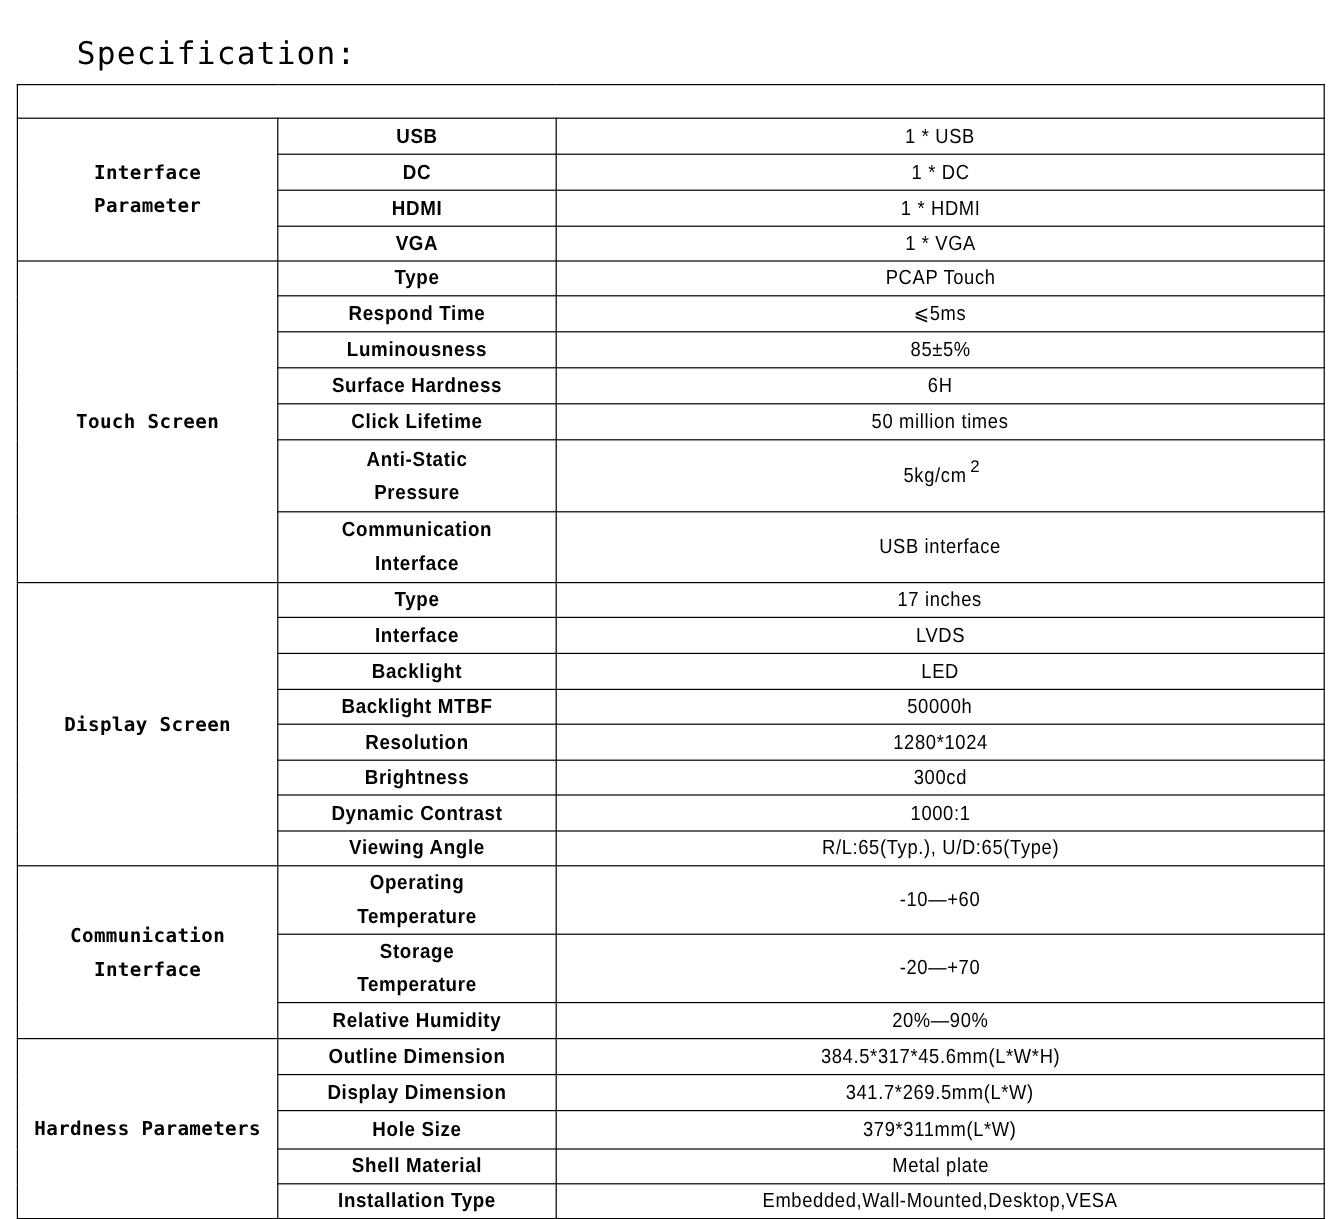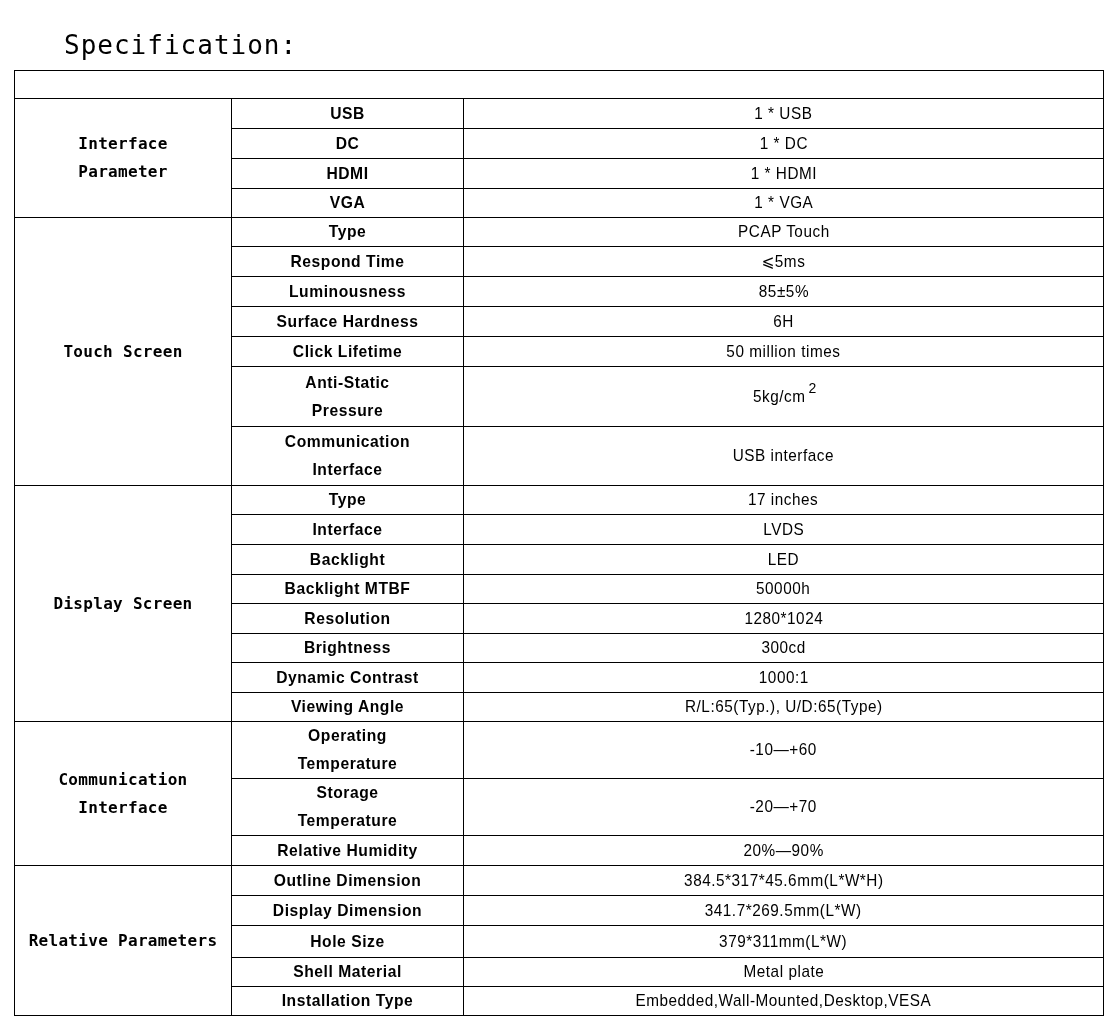--- a/index.html
+++ b/index.html
@@ -288,21 +288,21 @@
       <tr style="height: 30px;">
         <td>
           <div class="param-cell">
             <div>Relative Humidity</div>
           </div>
         </td>
         <td class="value-cell"><span class="narrow">20%—90%</span></td>
       </tr>
       <tr style="height: 30px;">
         <td class="group-cell" rowspan="5">
-          <div>Relative Parameters</div>
+          <div>Hardness Parameters</div>
         </td>
         <td>
           <div class="param-cell">
             <div>Outline Dimension</div>
           </div>
         </td>
         <td class="value-cell"><span class="narrow">384.5*317*45.6mm(L*W*H)</span></td>
       </tr>
       <tr style="height: 30px;">
         <td>

